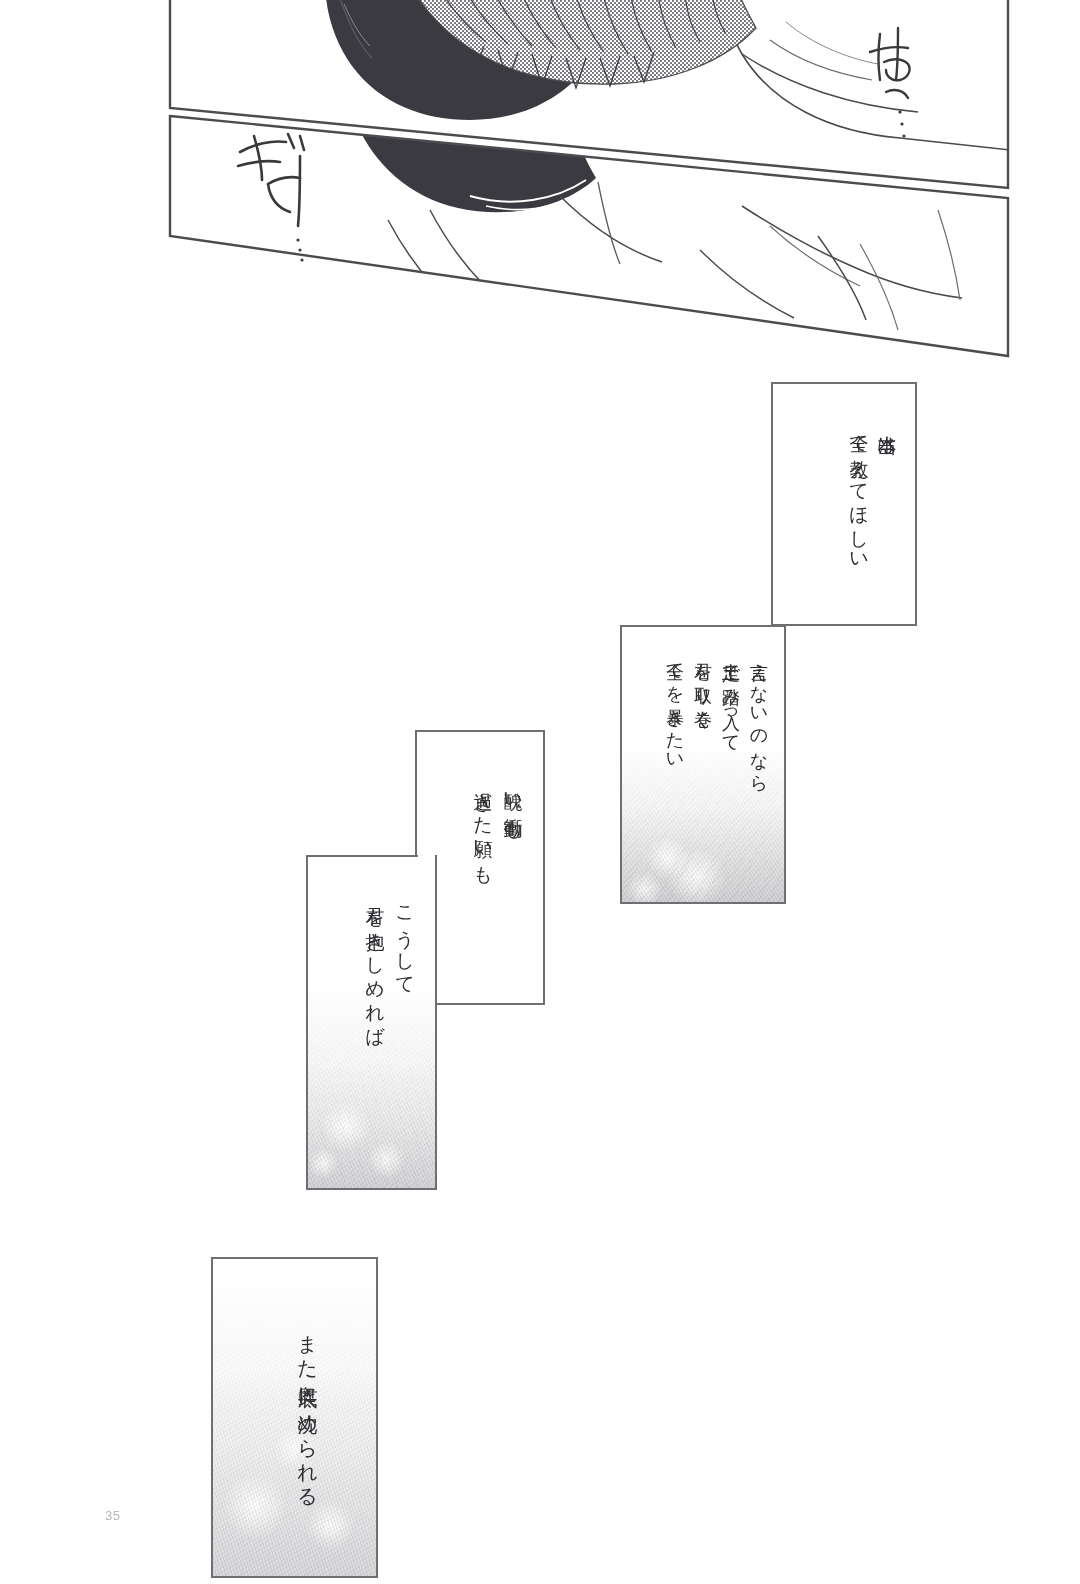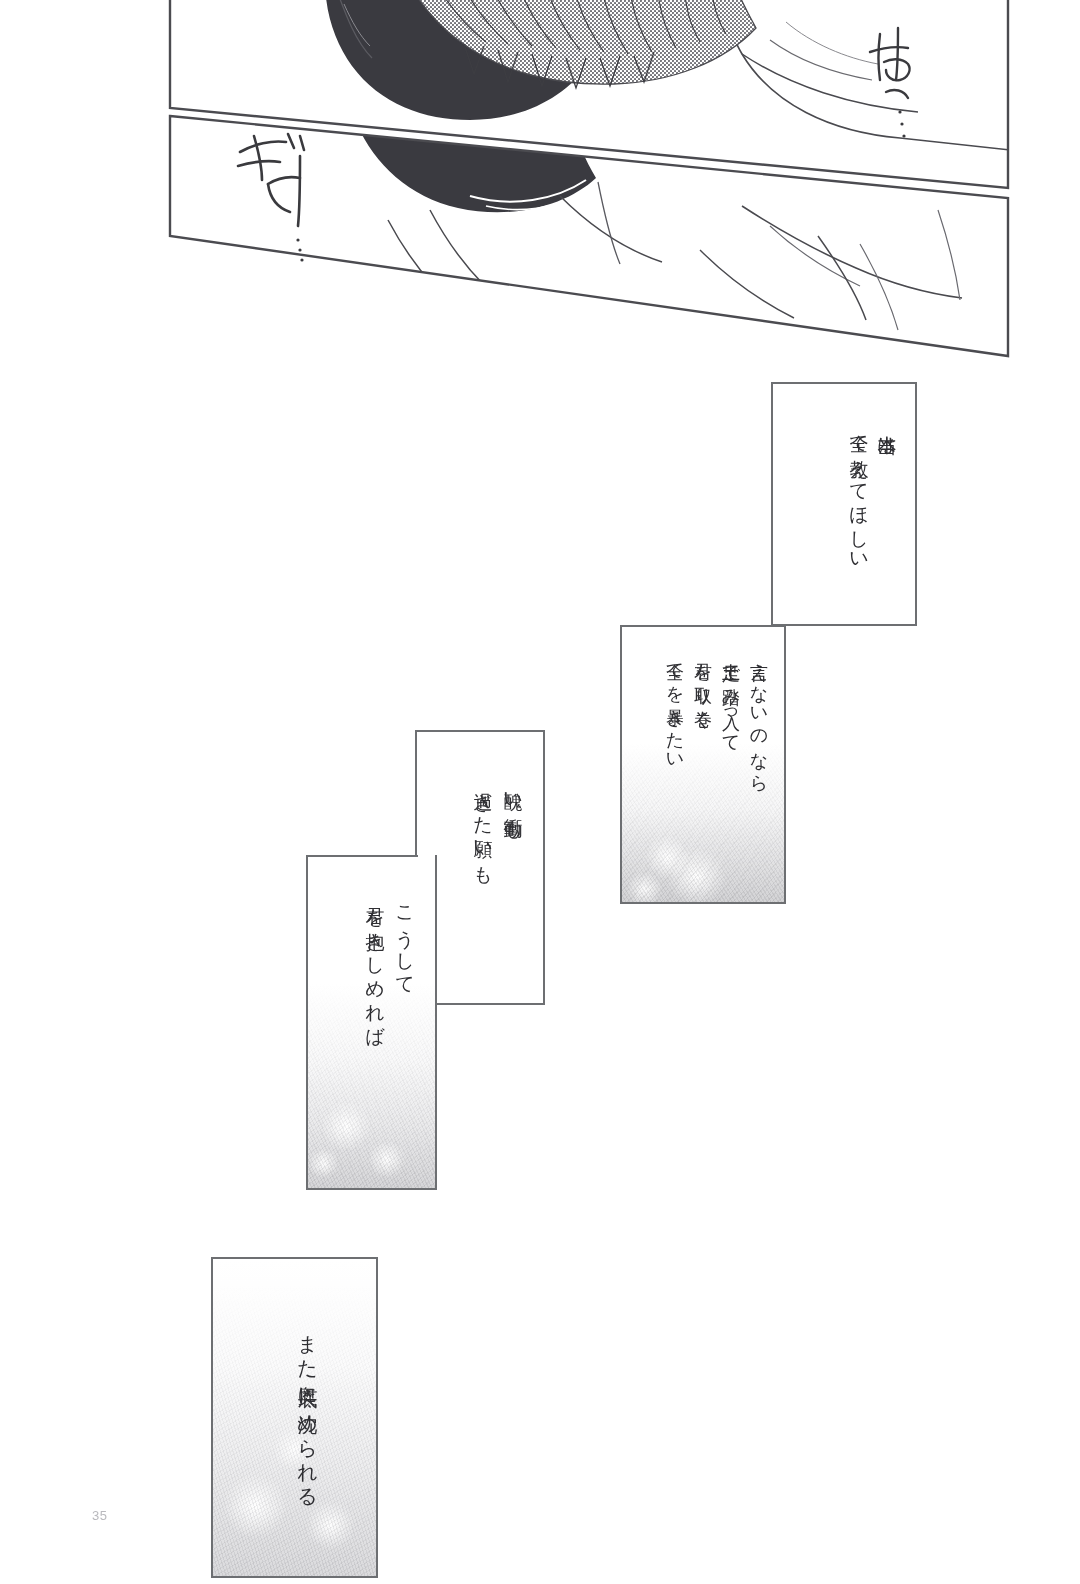--- a/index.html
+++ b/index.html
@@ -84,21 +84,21 @@
       repeating-linear-gradient(72deg, rgba(118,118,124,.14) 0 1px, rgba(255,255,255,0) 1px 3px),
       repeating-linear-gradient(-30deg, rgba(118,118,124,.10) 0 1px, rgba(255,255,255,0) 1px 4px);
     mask-image:linear-gradient(to top, #000 0%, rgba(0,0,0,.55) 50%, transparent 92%);
     -webkit-mask-image:linear-gradient(to top, #000 0%, rgba(0,0,0,.55) 50%, transparent 92%);
   }
 
   .panel-inner{position:absolute;inset:0;overflow:hidden;}
 
   
   #page-number{
-    position:absolute;left:92px;top:1508px;
+    position:absolute;left:105px;top:1508px;
     font-family:"Liberation Sans",sans-serif;
     font-size:13px;color:#b9b9bd;letter-spacing:.04em;
   }
 </style>
 </head>
 <body>
 
 <div class="page">
 
   <div id="art-wrap">

